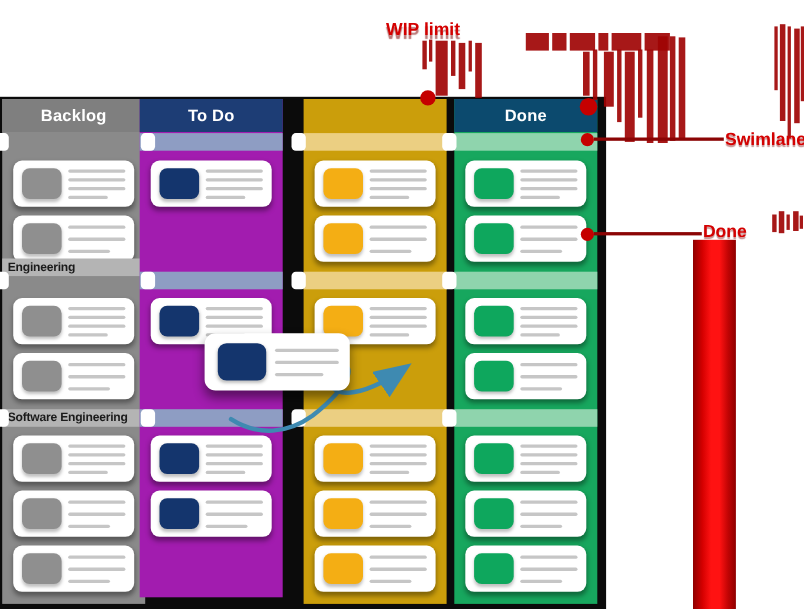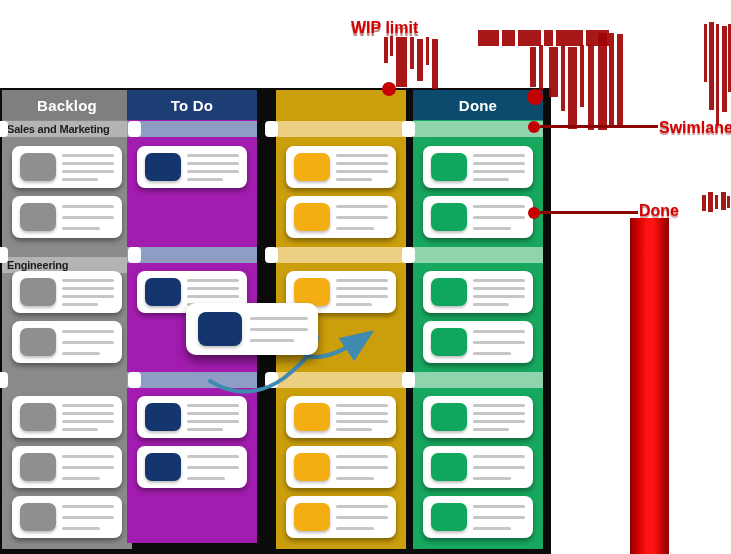--- a/index.html
+++ b/index.html
@@ -47,51 +47,51 @@
 </head>
 <body>
 
 <div id="stage">
   <div id="backdrop"></div>
   <div id="board-layer">
       <div class="col" style="left: 2px; top: 90px; width: 130px; height: 459px; background: rgb(138, 138, 138);">
         <div class="col-head" style="background: rgb(127, 127, 127);">
           <span>Backlog</span>
         </div>
-        <div class="band" style="top: 31px; background: rgb(180, 180, 180);">
-          <span class="band-label">Sales and Marketing</span>
-        </div>
         <div class="kcard" style="left: 10px; top: 56px; width: 110px; height: 42px;">
           <div class="chip" style="background: rgb(143, 143, 143);"></div>
           <div class="cline" style="left: 50px; top: 8px; width: 52px;"></div>
           <div class="cline" style="left: 50px; top: 16px; width: 52px;"></div>
           <div class="cline" style="left: 50px; top: 24px; width: 52px;"></div>
           <div class="cline" style="left: 50px; top: 32px; width: 36px;"></div>
         </div>
         <div class="kcard" style="left: 10px; top: 106px; width: 110px; height: 42px;">
           <div class="chip" style="background: rgb(143, 143, 143);"></div>
           <div class="cline" style="left: 50px; top: 9px; width: 52px;"></div>
           <div class="cline" style="left: 50px; top: 20px; width: 52px;"></div>
           <div class="cline" style="left: 50px; top: 31px; width: 38px;"></div>
         </div>
-        <div class="band" style="top: 167px; background: rgb(180, 180, 180);">
+        <div class="band" style="top: 145px; background: rgb(180, 180, 180);">
           <span class="band-label">Engineering</span>
         </div>
         <div class="kcard" style="left: 10px; top: 181px; width: 110px; height: 42px;">
           <div class="chip" style="background: rgb(143, 143, 143);"></div>
           <div class="cline" style="left: 50px; top: 8px; width: 52px;"></div>
           <div class="cline" style="left: 50px; top: 16px; width: 52px;"></div>
           <div class="cline" style="left: 50px; top: 24px; width: 52px;"></div>
           <div class="cline" style="left: 50px; top: 32px; width: 36px;"></div>
         </div>
         <div class="kcard" style="left: 10px; top: 231px; width: 110px; height: 42px;">
           <div class="chip" style="background: rgb(143, 143, 143);"></div>
           <div class="cline" style="left: 50px; top: 9px; width: 52px;"></div>
           <div class="cline" style="left: 50px; top: 20px; width: 52px;"></div>
           <div class="cline" style="left: 50px; top: 31px; width: 38px;"></div>
+        </div>
+        <div class="band" style="top: 282px; background: rgb(180, 180, 180);">
+          <span class="band-label">Software Engineering</span>
         </div>
         <div class="kcard" style="left: 10px; top: 306px; width: 110px; height: 42px;">
           <div class="chip" style="background: rgb(143, 143, 143);"></div>
           <div class="cline" style="left: 50px; top: 8px; width: 52px;"></div>
           <div class="cline" style="left: 50px; top: 16px; width: 52px;"></div>
           <div class="cline" style="left: 50px; top: 24px; width: 52px;"></div>
           <div class="cline" style="left: 50px; top: 32px; width: 36px;"></div>
         </div>
         <div class="kcard" style="left: 10px; top: 356px; width: 110px; height: 42px;">
           <div class="chip" style="background: rgb(143, 143, 143);"></div>

